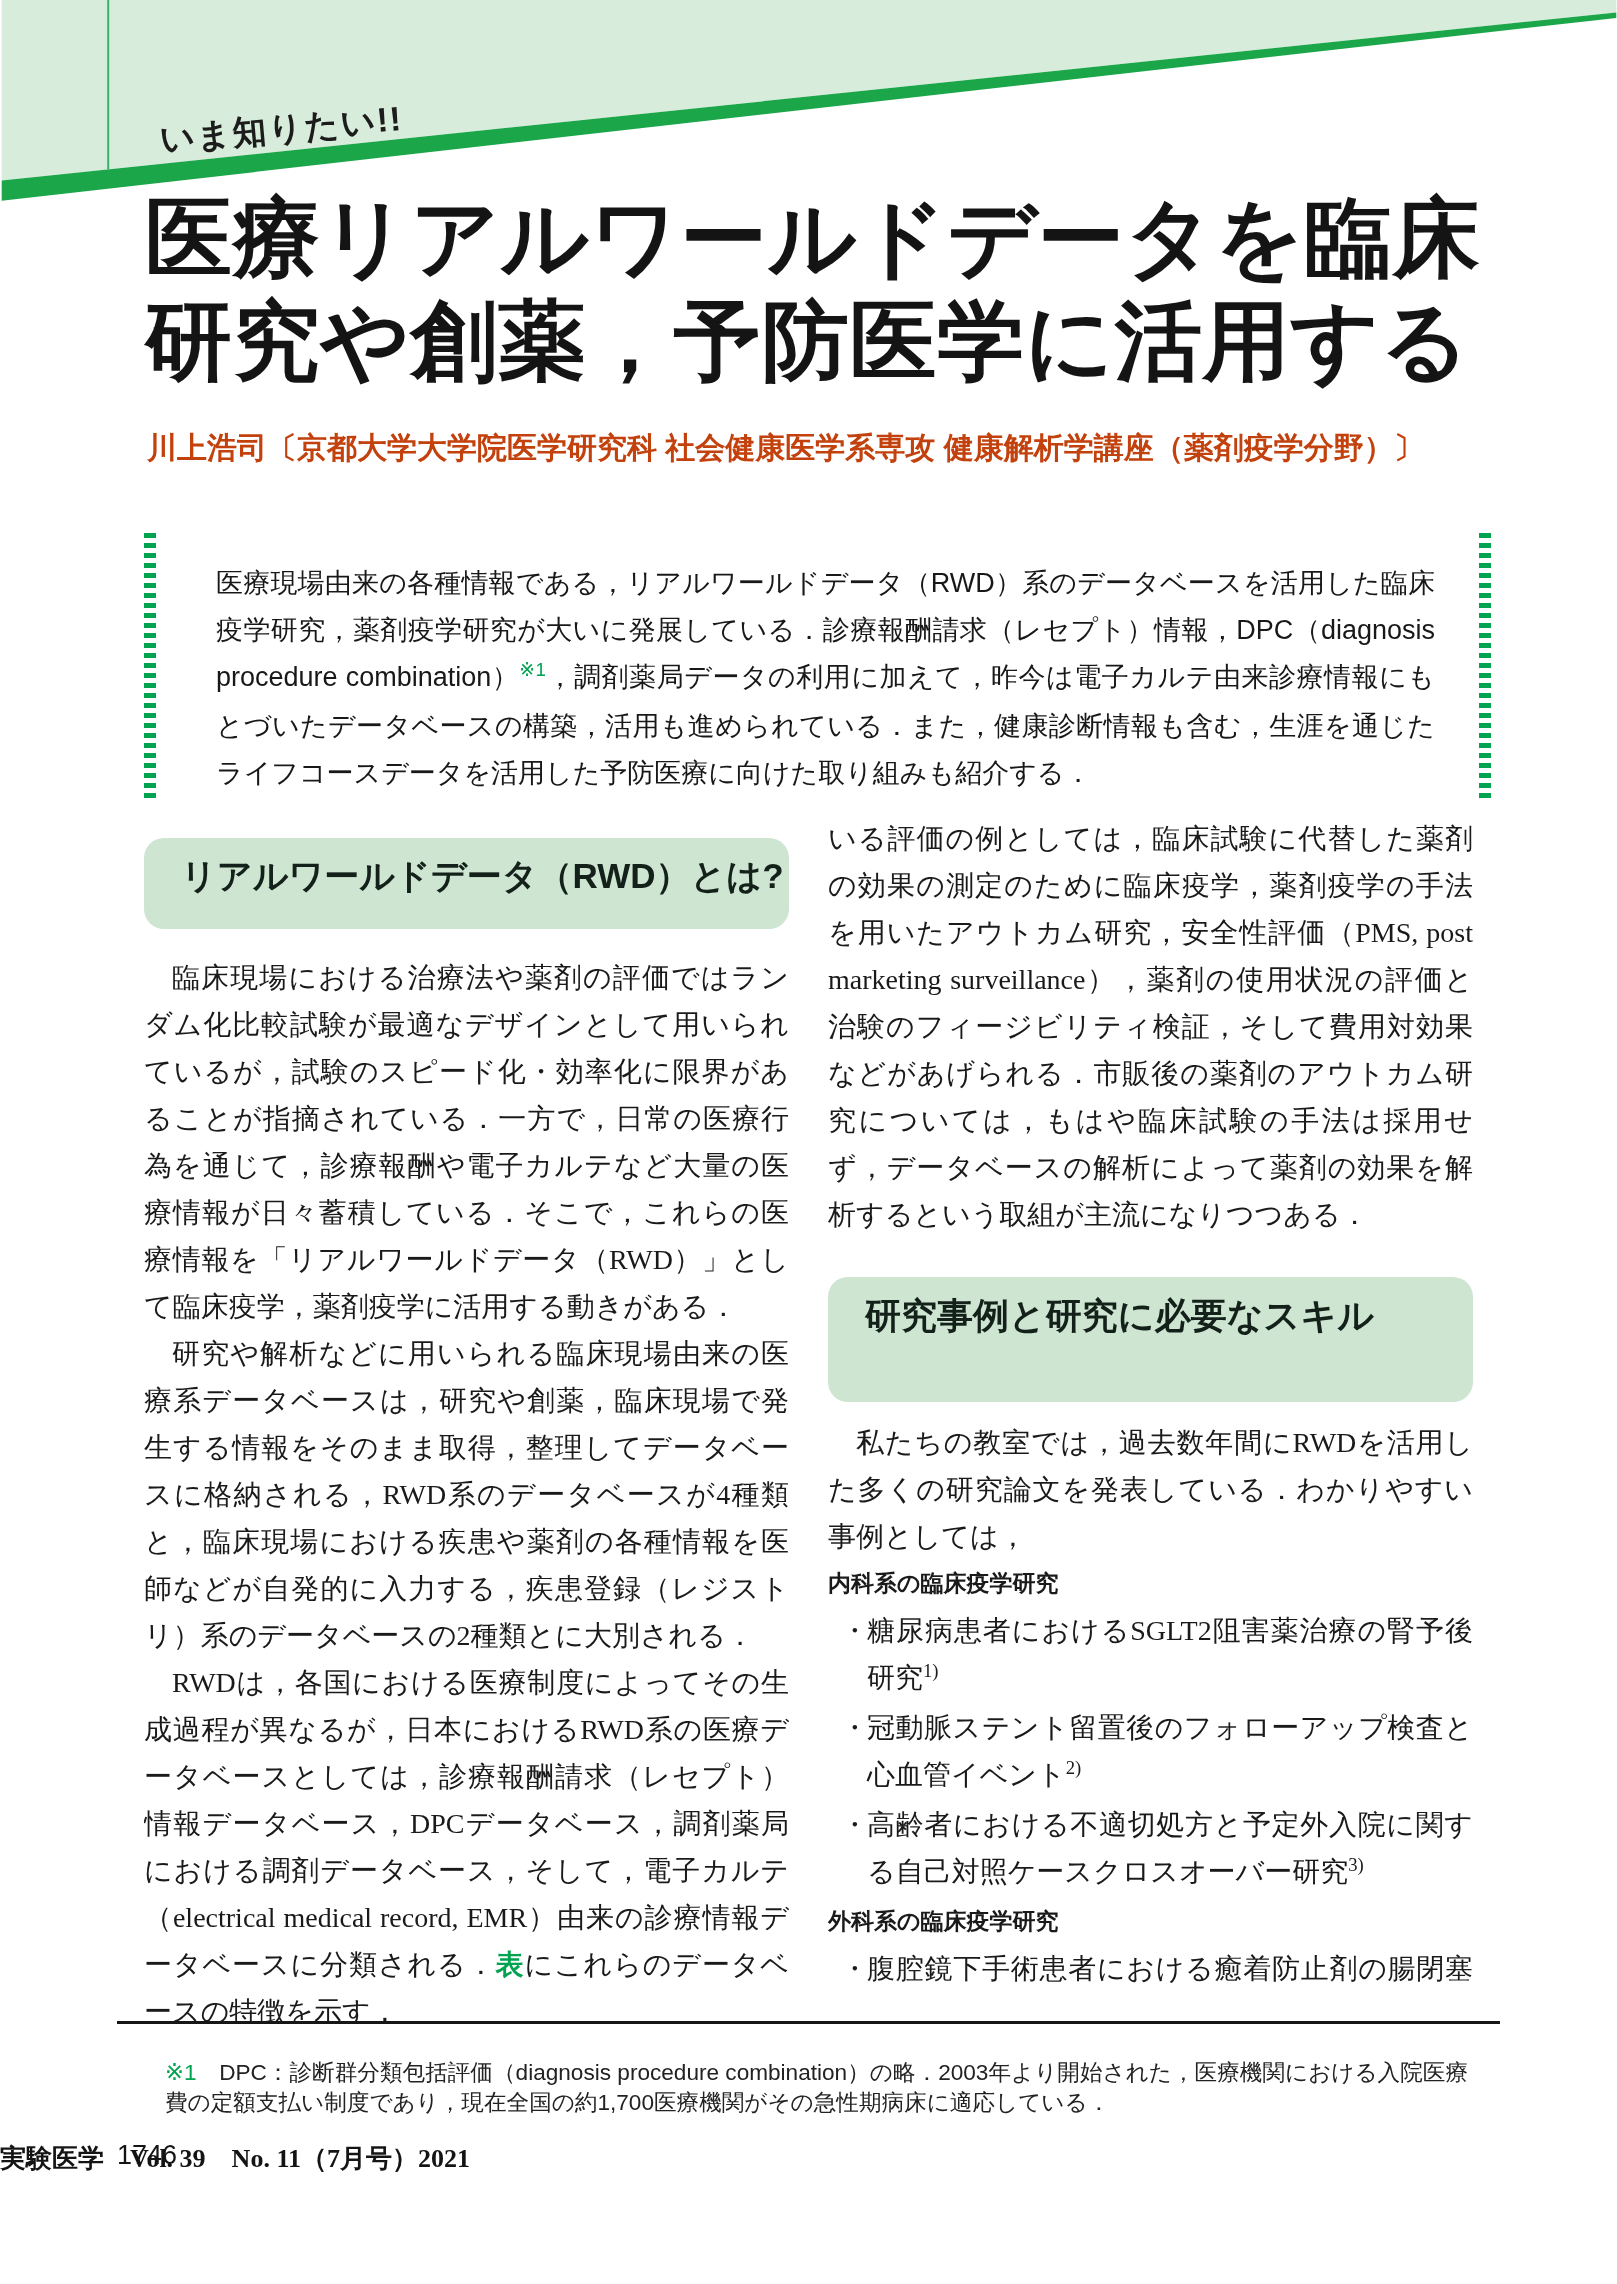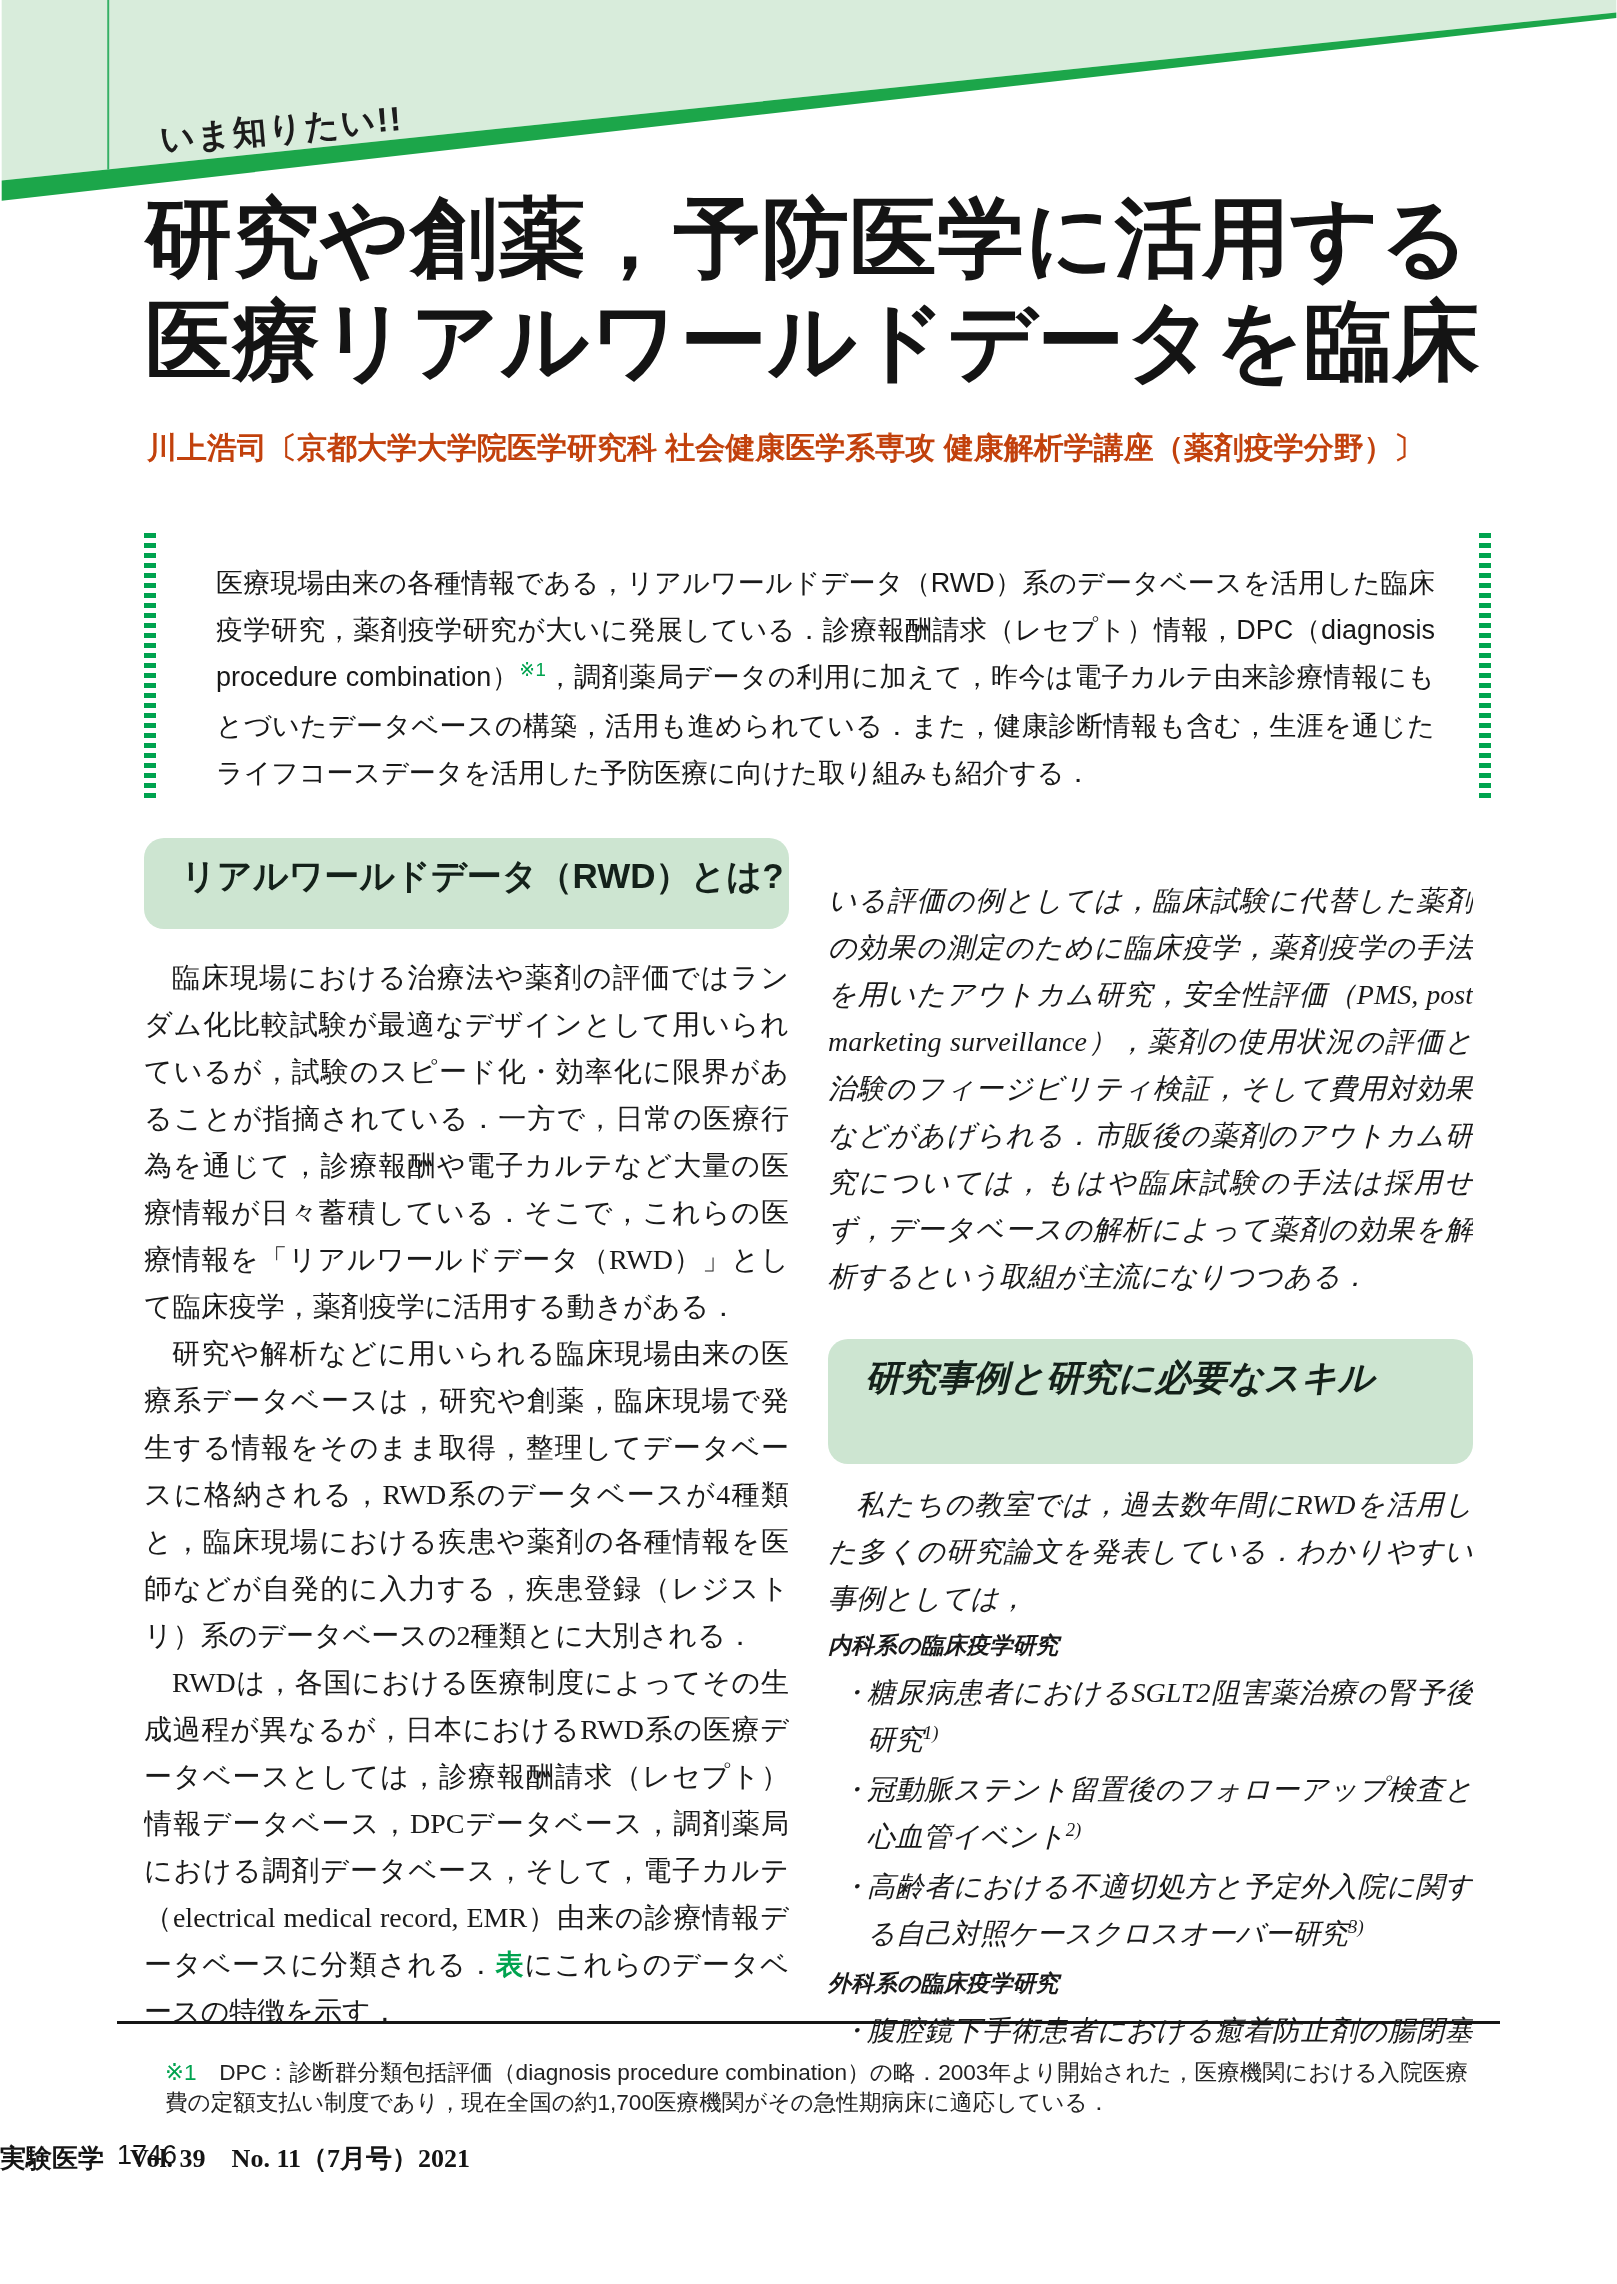--- a/index.html
+++ b/index.html
@@ -20,21 +20,21 @@
   .dashcol{position:absolute;top:1.6px;bottom:1.6px;width:11.7px;
         background:repeating-linear-gradient(180deg,var(--dash) 0 4.7px,transparent 4.7px 10px);}
   .dashcol.left{left:0;}
   .dashcol.right{right:0;}
   .abstract-text{position:absolute;left:72px;right:56px;top:1.6px;
         font-family:"Liberation Sans","DejaVu Sans",sans-serif;font-weight:500;
         font-size:27px;line-height:47px;text-align:justify;color:#181818;}
   
   .col{position:absolute;top:0;width:645px;}
   .col-left{left:144px;top:838px;height:1184px;overflow:hidden;}
-  .col-right{left:828px;top:877px;height:1174px;overflow:hidden;font-style:italic;}
+  .col-right{left:828px;top:815px;height:1174px;overflow:hidden;}
   .heading-box{background:var(--hbox);border-radius:20px;
         font-family:"Liberation Sans","DejaVu Sans",sans-serif;font-weight:800;color:#14211a;}
   .heading-box.one{height:91px;line-height:76px;font-size:35px;padding-left:37px;}
   .heading-box.two{margin-top:39px;height:125px;font-size:36px;line-height:51px;
         padding:12.5px 0 0 37px;box-sizing:border-box;}
   .bodytext{font-size:28px;line-height:47px;text-align:justify;}
   .col-left .bodytext{margin-top:25px;}
   .bodytext p{margin:0;text-indent:1em;}
   .bodytext p.noindent{text-indent:0;}
   .subhead{font-family:"Liberation Sans","DejaVu Sans",sans-serif;font-weight:800;
@@ -62,22 +62,22 @@
 <div class="page" style="--accent: #00a34f; --dash: #00a34f; --hbox: #cde5d1;">
 
   <svg class="banner-svg" width="1618" height="210" viewBox="0 0 2076 270">
     <polygon points="0,0 2076,0 2076,16 0,232" fill="#d8ecdb"></polygon>
     <polygon points="0,232 2076,16 2076,23 0,258" fill="#1ca64a"></polygon>
     <line x1="137" y1="0" x2="137" y2="218" stroke="#35b065" stroke-width="2.5"></line>
   </svg>
   <div class="series-label">いま知りたい!!</div>
 
   <div class="title">
+    <div>医療リアルワールドデータを臨床</div>
     <div>研究や創薬，予防医学に活用する</div>
-    <div>医療リアルワールドデータを臨床</div>
   </div>
   <div class="author">川上浩司〔京都大学大学院医学研究科 社会健康医学系専攻 健康解析学講座（薬剤疫学分野）〕</div>
 
   <div class="abstract">
     <div class="dashcol left"></div>
     <div class="dashcol right"></div>
     <p class="abstract-text"><span>医療現場由来の各種情報である，リアルワールドデータ（RWD）系のデータベースを活用した臨床疫学研究，薬剤疫学研究が大いに発展している．診療報酬請求（レセプト）情報，DPC（diagnosis procedure combination）</span><span class="sup accent">※1</span><span>，調剤薬局データの利用に加えて，昨今は電子カルテ由来診療情報にもとづいたデータベースの構築，活用も進められている．また，健康診断情報も含む，生涯を通じたライフコースデータを活用した予防医療に向けた取り組みも紹介する．</span></p>
   </div>
 
   <div class="col col-left">

